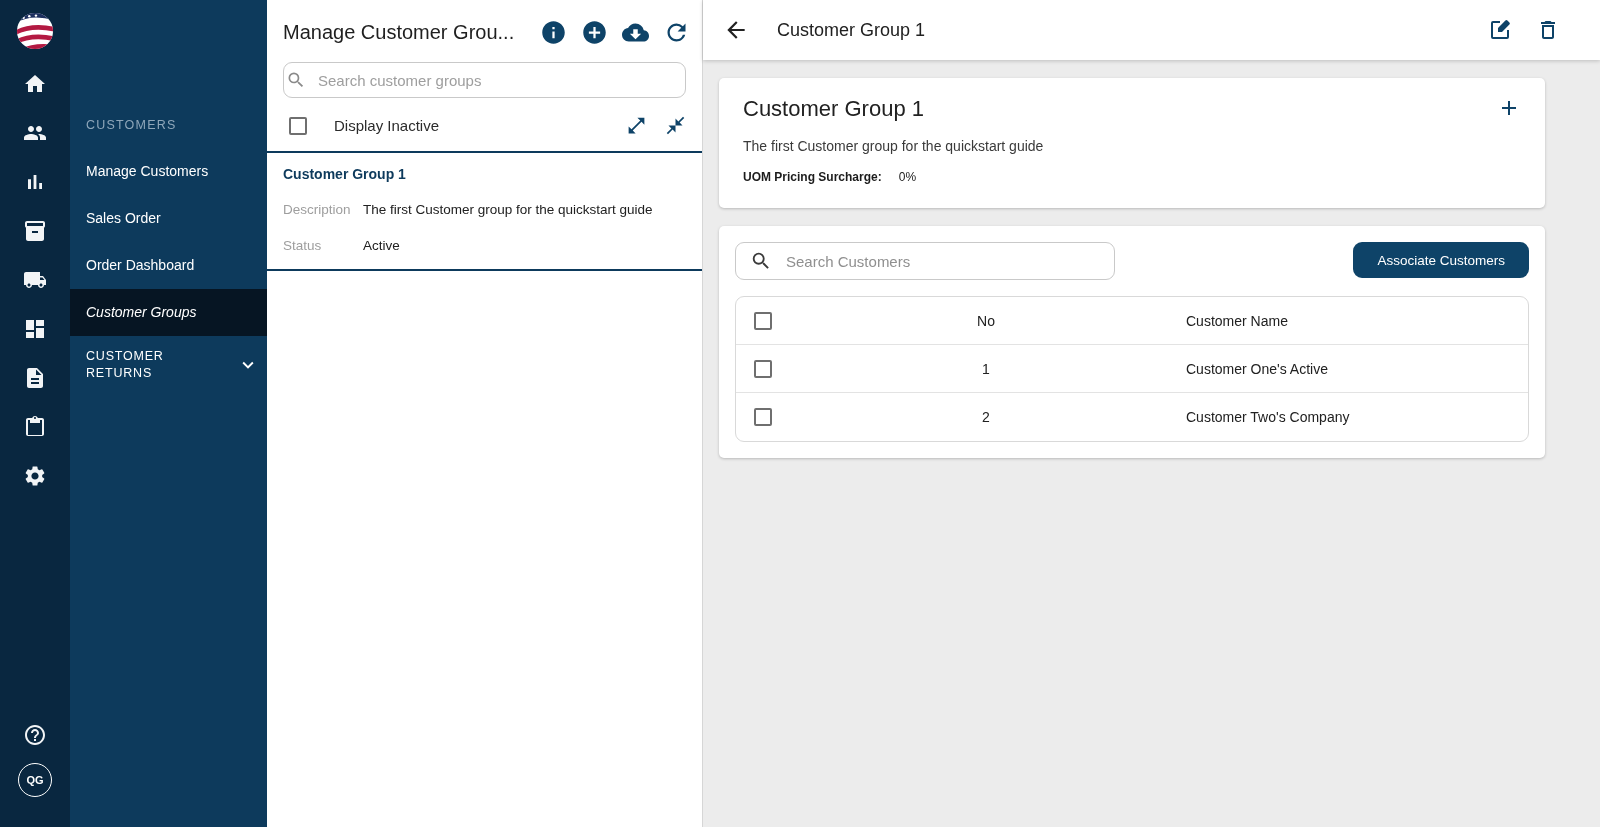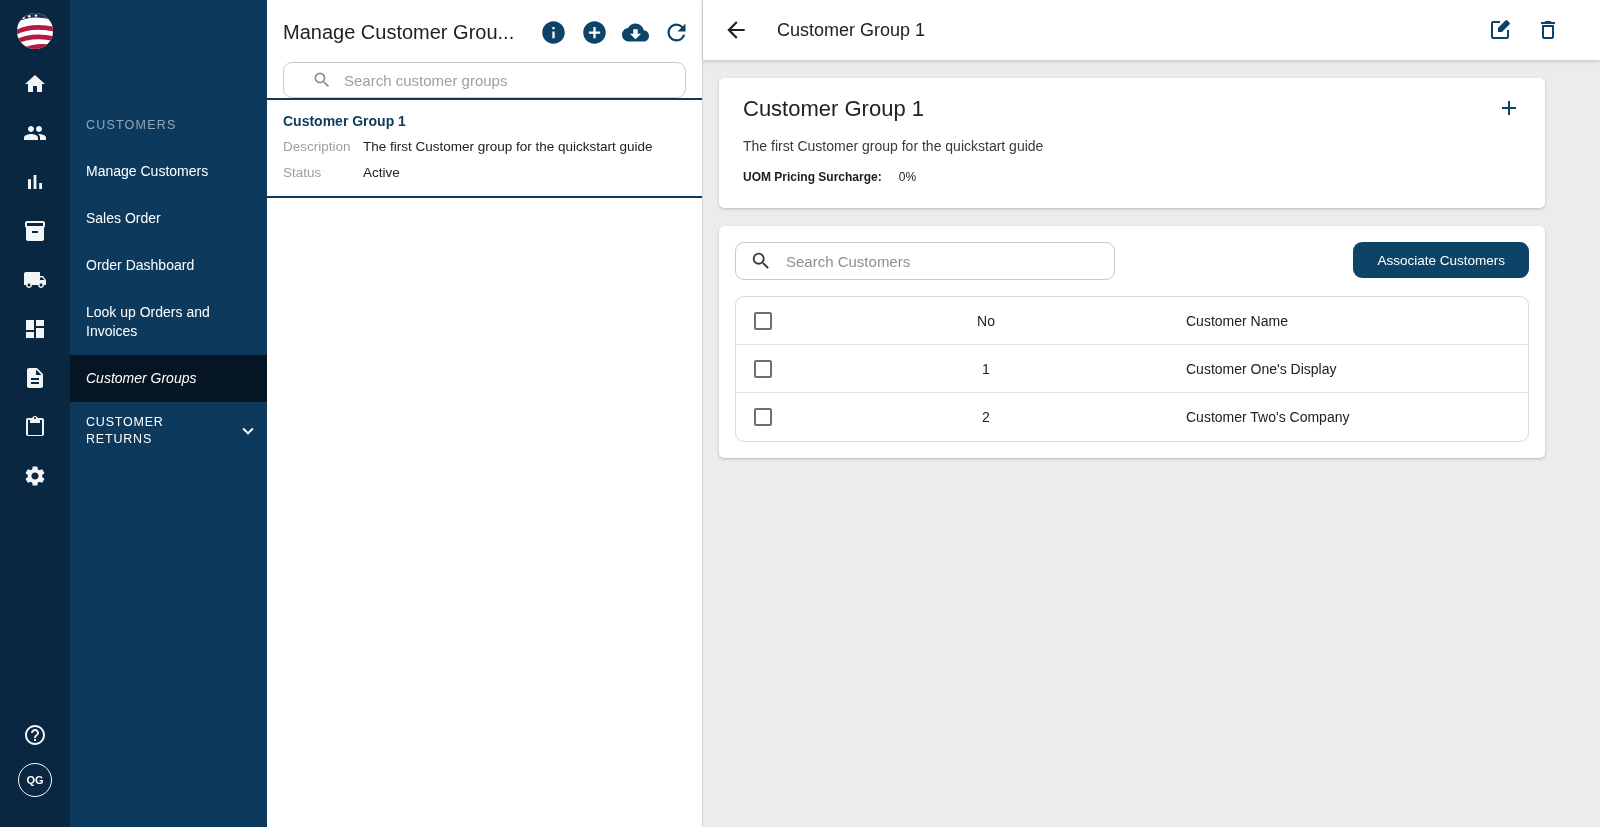--- a/index.html
+++ b/index.html
@@ -59,42 +59,42 @@
     margin:0; font-size:20px; font-weight:500; color:#1f1f1f;
     white-space:nowrap; overflow:hidden; max-width:260px; flex:1;
   }
   .head-icons { display:flex; gap:14px; margin-left:auto; align-items:center; color:#0e4368; }
   .head-icons button { width:27px; height:27px; border:none; background:none; padding:0; color:#0e4368; cursor:pointer; }
   .head-icons svg { width:27px; height:27px; fill:currentColor; display:block; }
 
   .search-pill {
     display:flex; align-items:center; gap:10px;
     border:1px solid #c9c9c9; border-radius:9px; height:36px;
-    padding:0 28px; margin:8px 4px 0 0; background:#fff;
+    padding:0 2px; margin:8px 4px 0 0; background:#fff;
   }
   .search-pill svg { width:20px; height:20px; fill:#8a8a8a; flex:0 0 20px; }
   .search-pill input {
     border:none; outline:none; flex:1; font-size:15px; color:#333;
     font-family:"Liberation Sans", sans-serif; background:transparent;
   }
   .search-pill input::placeholder { color:#9e9e9e; }
 
   .inactive-row { display:flex; align-items:center; margin:17px 4px 0 6px; padding-bottom:15px; }
   .cb {
     width:18px; height:18px; border:2px solid #6f6f6f; border-radius:2px;
     background:#fff; flex:0 0 18px; cursor:pointer;
   }
   .inactive-row .lbl { margin-left:27px; font-size:15px; color:#2b2b2b; }
   .inactive-row .win-icons { margin-left:auto; display:flex; gap:18px; color:#0e4368; }
   .inactive-row .win-icons button { border:none; background:none; padding:0; width:21px; height:21px; color:#0e4368; cursor:pointer; }
   .inactive-row .win-icons svg { width:21px; height:21px; fill:currentColor; display:block; }
 
   .group-item { padding:13px 16px 15px; border-bottom:2px solid #0d3a5c; background:#fff; cursor:pointer; }
   .g-title { color:#0d3a5c; font-weight:bold; font-size:14px; }
-  .g-row { display:flex; margin-top:9px; font-size:13.5px; line-height:17px; }
+  .g-row { display:flex; margin-top:19px; font-size:13.5px; line-height:17px; }
   .g-label { width:80px; flex:0 0 80px; color:#9e9e9e; }
   .g-val { color:#212121; }
 
   
   .detail { flex:1; min-width:0; background:#ececec; display:flex; flex-direction:column; }
   .detail-head {
     background:#fff; height:60px; flex:0 0 60px;
     display:flex; align-items:center; padding:0 40px 0 20px;
     box-shadow:0 1px 4px rgba(0,0,0,0.2); position:relative; z-index:2;
   }
@@ -229,21 +229,20 @@
       </button>
       <div class="avatar">QG</div>
     </div>
   </nav>
 
   <aside class="sidebar">
     <div class="section-label">CUSTOMERS</div>
     <div class="nav-item">Manage Customers</div>
     <div class="nav-item">Sales Order</div>
     <div class="nav-item">Order Dashboard</div>
-    <div class="nav-item">Look up Orders and Invoices</div>
     <div class="nav-item active">Customer Groups</div>
     <div class="section2">
       <span class="lbl">CUSTOMER RETURNS</span>
       <svg viewBox="0 0 24 24">
           <path d="M7.41 8.59 12 13.17l4.59-4.58L18 10l-6 6-6-6z"></path>
         </svg>
     </div>
   </aside>
 
   <section class="list-panel">
@@ -271,20 +270,36 @@
                 <path d="M17.65 6.35A7.95 7.95 0 0 0 12 4c-4.42 0-7.99 3.58-7.99 8s3.57 8 7.99 8c3.73 0 6.84-2.55 7.73-6h-2.08A5.99 5.99 0 0 1 12 18c-3.31 0-6-2.69-6-6s2.69-6 6-6c1.66 0 3.14.69 4.22 1.78L13 11h7V4l-2.35 2.35z"></path>
               </svg>
           </button>
         </div>
       </div>
       <div class="search-pill">
         <svg viewBox="0 0 24 24">
             <path d="M15.5 14h-.79l-.28-.27A6.471 6.471 0 0 0 16 9.5 6.5 6.5 0 1 0 9.5 16c1.61 0 3.09-.59 4.23-1.57l.27.28v.79l5 4.99L20.49 19l-4.99-5zm-6 0C7.01 14 5 11.99 5 9.5S7.01 5 9.5 5 14 7.01 14 9.5 11.99 14 9.5 14z"></path>
           </svg>
         <input type="text" placeholder="Search customer groups" style="">
+      </div>
+      <div class="inactive-row">
+        <span class="cb"></span>
+        <span class="lbl">Display Inactive</span>
+        <span class="win-icons">
+          <button>
+            <svg viewBox="0 0 24 24">
+                <path d="M21 11V3h-8l3.29 3.29-10 10L3 13v8h8l-3.29-3.29 10-10L21 11z"></path>
+              </svg>
+          </button>
+          <button>
+            <svg viewBox="0 0 24 24">
+                <path d="M22 3.41 16.71 8.7 20 12h-8V4l3.29 3.29L20.59 2 22 3.41zM3.41 22l5.29-5.29L12 20v-8H4l3.29 3.29L2 20.59 3.41 22z"></path>
+              </svg>
+          </button>
+        </span>
       </div>
     </header>
 
     <div class="group-list">
       <div class="group-item">
         <div class="g-title">Customer Group 1</div>
         <div class="g-row">
           <span class="g-label">Description</span>
           <span class="g-val">The first Customer group for the quickstart guide</span>
         </div>
@@ -353,21 +368,21 @@
                 <span class="cb"></span>
               </span>
             <span class="t-no">No</span>
             <span class="t-name">Customer Name</span>
           </div>
           <div class="t-row">
             <span class="t-check">
                 <span class="cb"></span>
               </span>
             <span class="t-no">1</span>
-            <span class="t-name">Customer One's Display</span>
+            <span class="t-name">Customer One's Active</span>
           </div>
           <div class="t-row">
             <span class="t-check">
                 <span class="cb"></span>
               </span>
             <span class="t-no">2</span>
             <span class="t-name">Customer Two's Company</span>
           </div>
         </div>
       </section>

